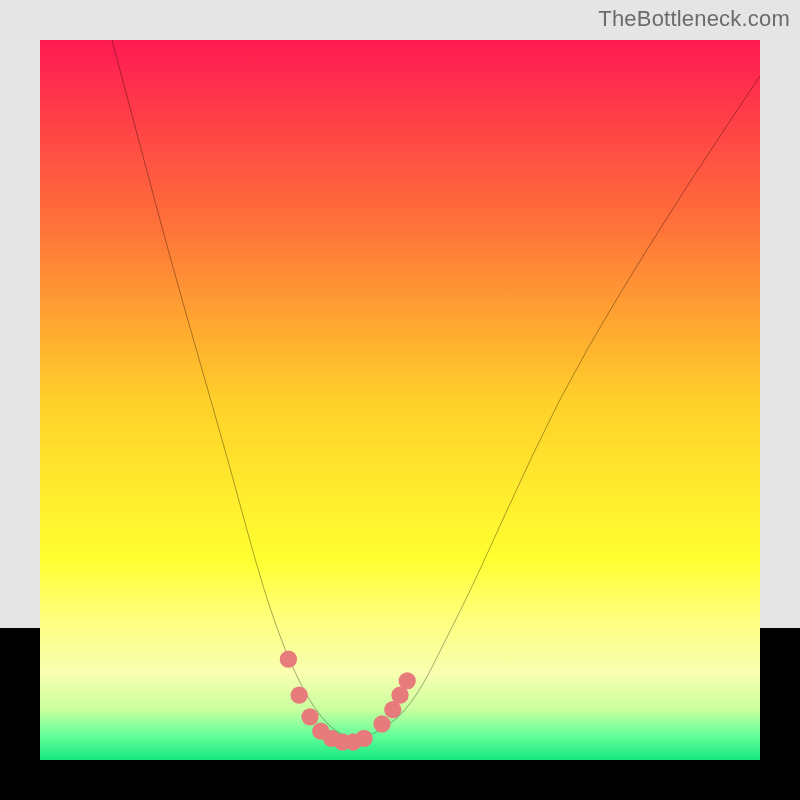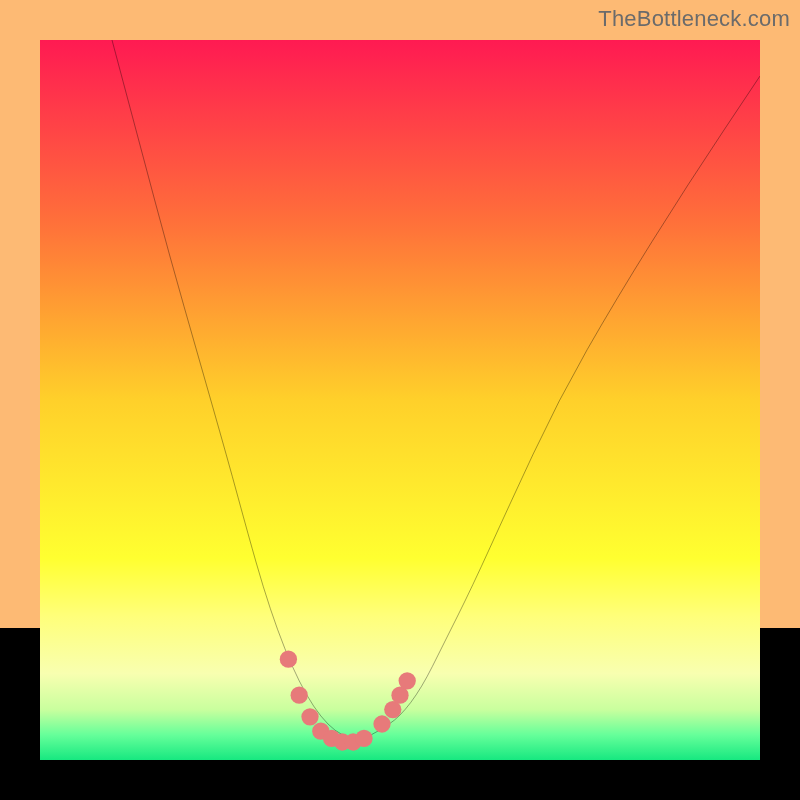--- a/index.html
+++ b/index.html
@@ -10,21 +10,21 @@
     background: #000;
     overflow: hidden;
     font-family: Arial, Helvetica, sans-serif;
   }
   .frame {
     position: absolute;
     left: 0;
     top: 0;
     width: 800px;
     height: 628px;
-    background: #fdba74;
+    background: #e5e5e5;
   }
   .plot-area {
     position: absolute;
     left: 40px;
     top: 40px;
     width: 720px;
     height: 720px;
     overflow: hidden;
   }
   .gradient-bg {

